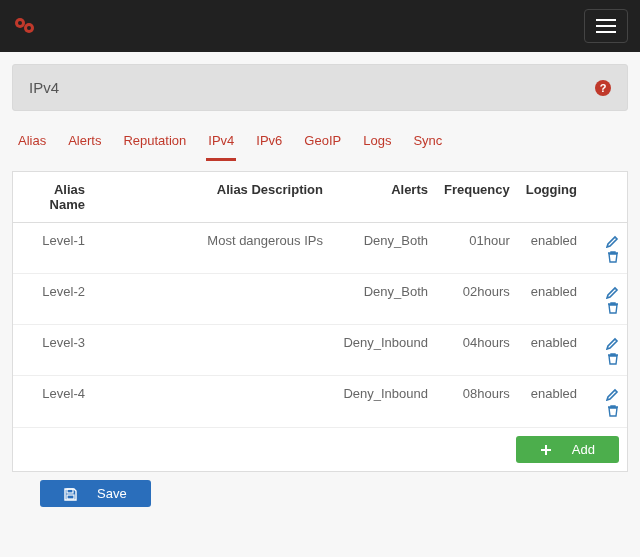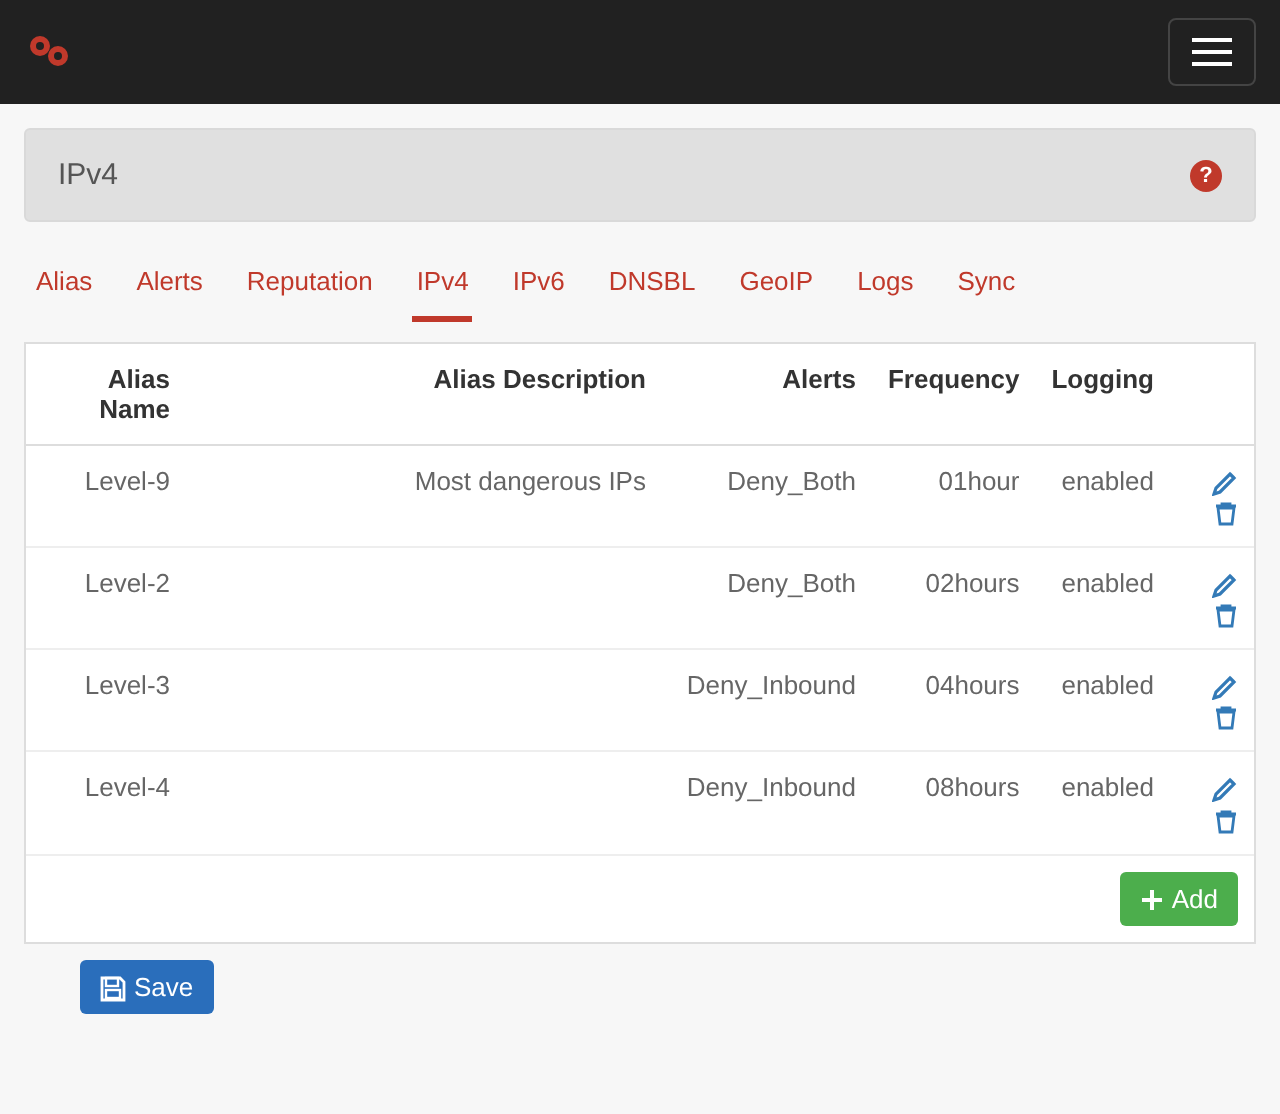--- a/index.html
+++ b/index.html
@@ -35,21 +35,21 @@
   .col-action { width: 105px;}
   .col-freq { width: 75px;}
   .col-log { width: 60px;}
   .col-ops { width: 42px; text-align:right;}
   
   .icon-edit, .icon-del { display:inline-block; cursor:pointer;}
   .icon-edit { color:#337ab7; }
   .icon-del { color:#337ab7; margin-left:2px;}
   
   .table-footer { padding: 8px; text-align:right; }
-  .btn { display:inline-flex; align-items:center; gap:4px; border:none; border-radius:3px; padding:6px 10px; font-size:13px; cursor:pointer; color:#fff;}
+  .btn { display:inline-flex; align-items:center; gap:20px; border:none; border-radius:3px; padding:6px 24px; font-size:13px; cursor:pointer; color:#fff;}
   .btn-add { background:#4cae4c; }
   .btn-save { background:#2a6ebb; margin-top:8px;margin-left:28px; }
   
   svg { display:inline-block; vertical-align:middle;}
 </style>
 </head>
 <body>
 
 <div class="navbar">
   <div class="brand">
@@ -75,41 +75,40 @@
     <span class="panel-heading-title">IPv4</span>
     <span class="help-icon">?</span>
   </div>
 
   <div class="tabs" id="tabs">
       <div class="tab">Alias</div>
       <div class="tab">Alerts</div>
       <div class="tab">Reputation</div>
       <div class="tab active">IPv4</div>
       <div class="tab">IPv6</div>
-      <div class="tab">DNSBL</div>
       <div class="tab">GeoIP</div>
       <div class="tab">Logs</div>
       <div class="tab">Sync</div>
     </div>
 
   <div class="table-wrap">
     <table>
       <thead>
         <tr>
           <th class="col-name">Alias Name</th>
           <th class="col-desc">Alias Description</th>
           <th class="col-action">Alerts</th>
           <th class="col-freq">Frequency</th>
           <th class="col-log">Logging</th>
           <th class="col-ops"></th>
         </tr>
       </thead>
       <tbody id="tbody">
           <tr>
-            <td class="col-name">Level-9</td>
+            <td class="col-name">Level-1</td>
             <td class="col-desc">Most dangerous IPs</td>
             <td class="col-action">Deny_Both</td>
             <td class="col-freq">01hour</td>
             <td class="col-log">enabled</td>
             <td class="col-ops"><span class="icon-edit"><svg width="13" height="13" viewBox="0 0 13 13">
                   <path d="M1 12l1-3 7-7 2 2-7 7-3 1z M9 2l2 2" fill="none" stroke="#337ab7" stroke-width="1.6"></path>
                 </svg></span><span class="icon-del"><svg width="12" height="13" viewBox="0 0 12 13">
                   <path d="M2 4h8l-1 8H3z M1 3h10 M4 3V2h4v1" fill="none" stroke="#337ab7" stroke-width="1.4"></path>
                 </svg></span></td>
           </tr>

